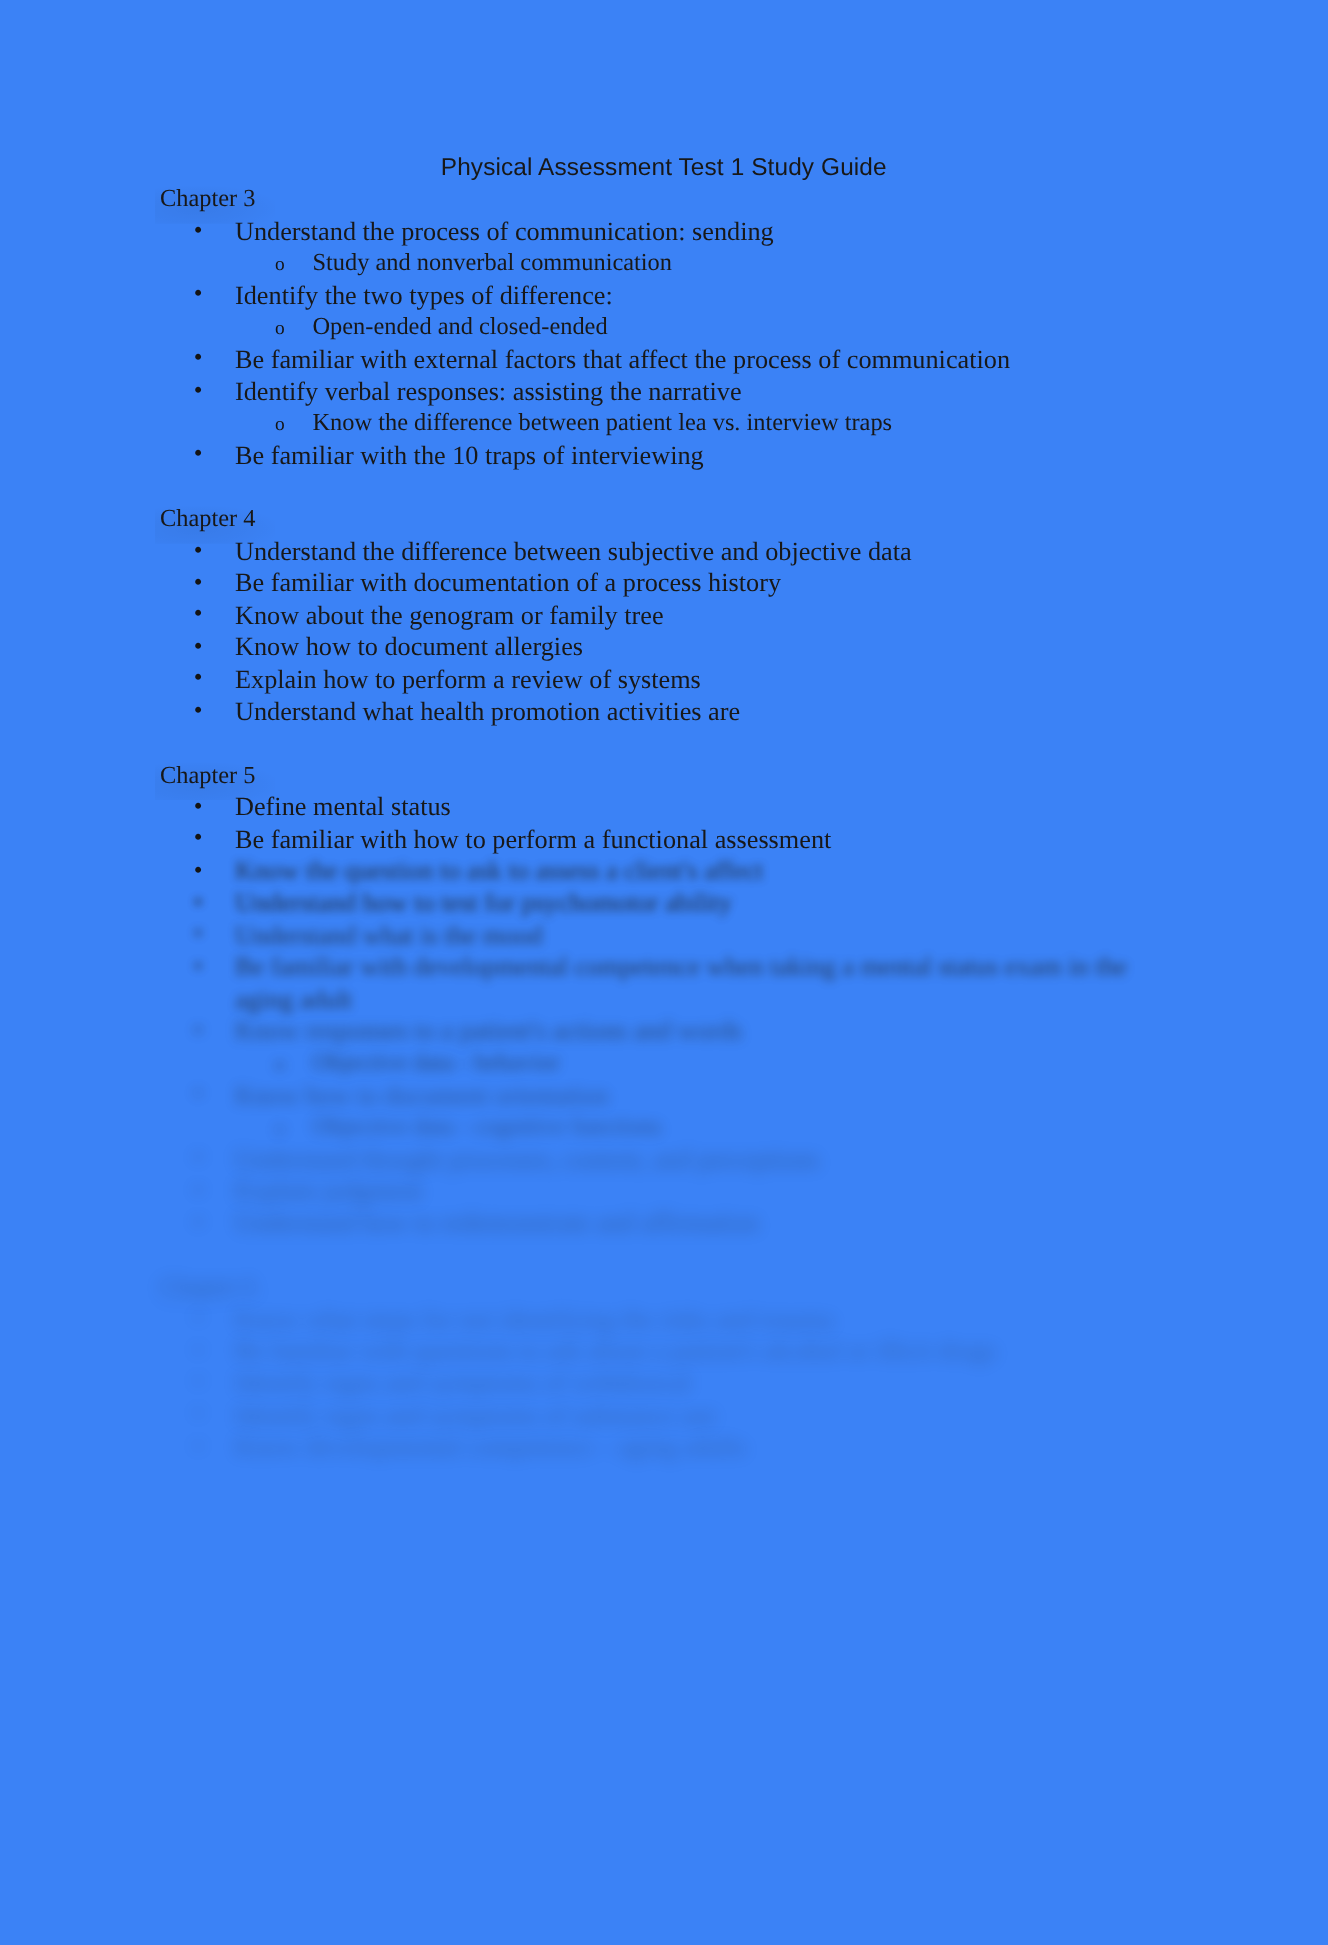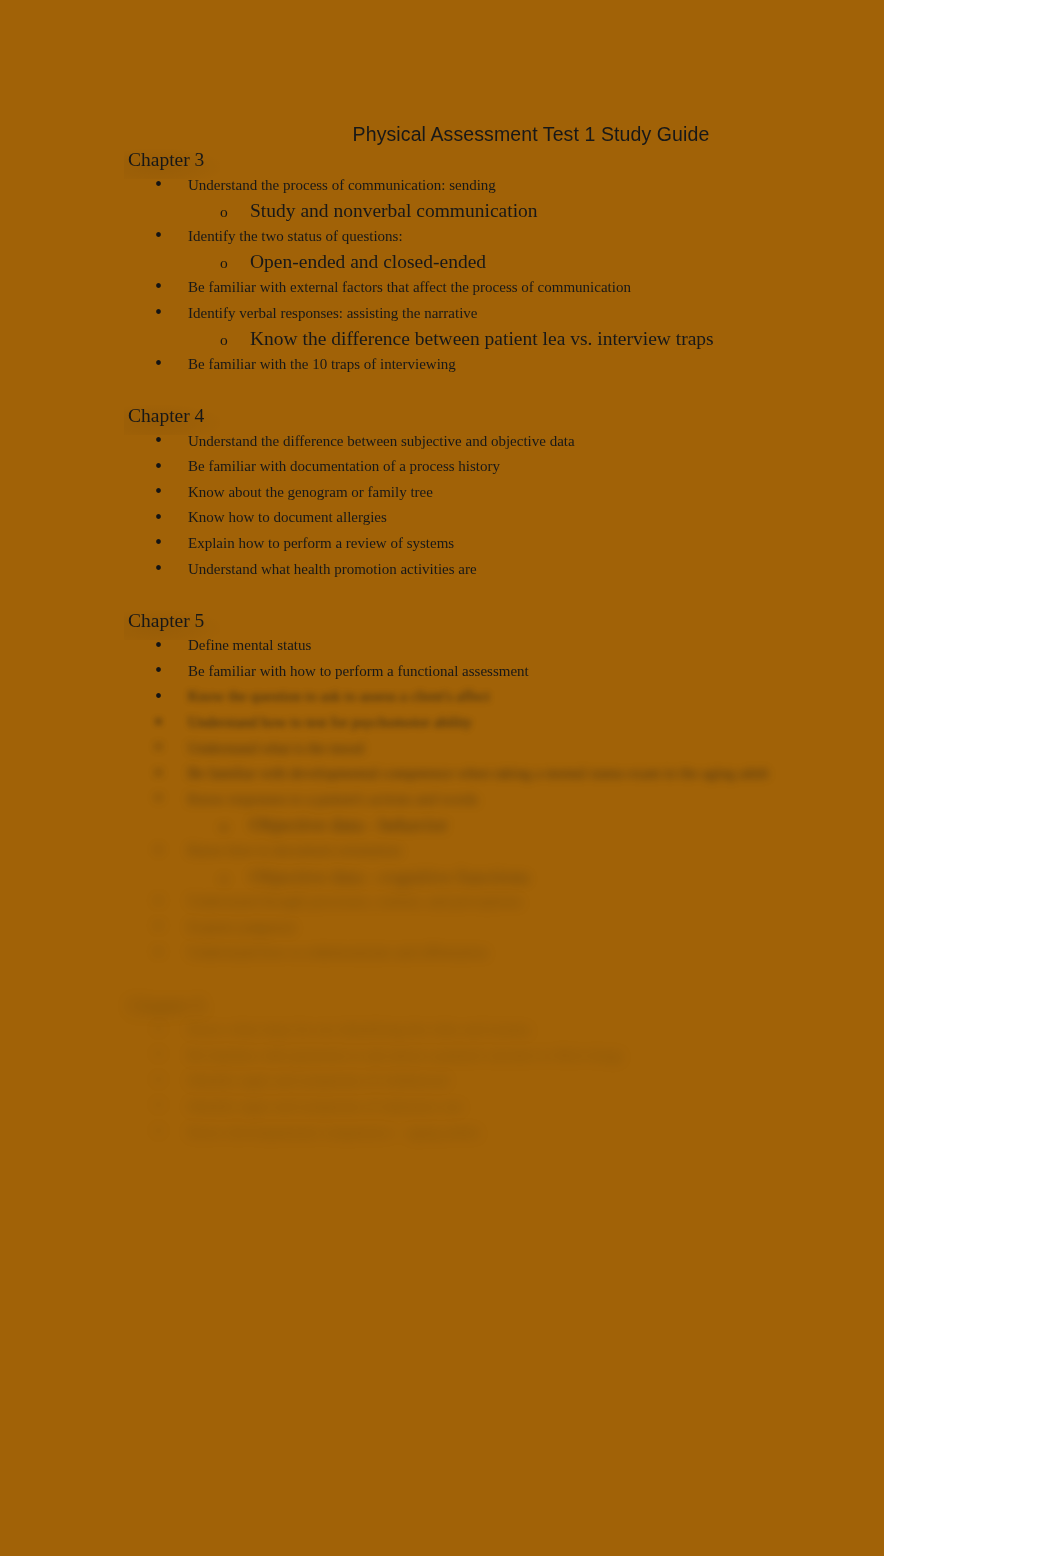--- a/index.html
+++ b/index.html
@@ -3,23 +3,23 @@
 <meta charset="utf-8">
 <title>Physical Assessment Test 1 Study Guide</title>
 <style>
   html, body {
     margin: 0;
     padding: 0;
     background: #ffffff;
   }
   .page {
     position: relative;
-    width: 884px;
+    width: 1062px;
     height: 1556px;
-    background: #a16207;
+    background: #3b82f6;
     font-family: "Liberation Sans", sans-serif;
     color: #1a1a1a;
     overflow: hidden;
   }
   .doc-body {
     position: absolute;
     left: 0;
     top: 0;
     width: 1062px;
   }
@@ -68,21 +68,21 @@
     pointer-events: none;
   }
 
   ul.lvl1 {
     list-style: none;
     margin: 0;
     padding: 0;
   }
   ul.lvl1 > li {
     position: relative;
-    font-size: 15px;
+    font-size: 21px;
     line-height: 25.6px;
     padding-left: 188px;
     padding-right: 120px;
     color: #181818;
   }
   ul.lvl1 > li.bulleted::before {
     content: "\2022";
     position: absolute;
     left: 155px;
     top: -0.5px;
@@ -145,21 +145,21 @@
 
     <div class="doc-title">Physical Assessment Test 1 Study Guide</div>
 
     <div class="content" id="content-root">
         <div class="chapter-heading">Chapter 3</div>
         <ul class="lvl1">
           <li class="bulleted">Understand the process of communication: sending</li>
           <ul class="lvl2">
             <li>Study and nonverbal communication</li>
           </ul>
-          <li class="bulleted">Identify the two status of questions:</li>
+          <li class="bulleted">Identify the two types of difference:</li>
           <ul class="lvl2">
             <li>Open-ended and closed-ended</li>
           </ul>
           <li class="bulleted">Be familiar with external factors that affect the process of communication</li>
           <li class="bulleted">Identify verbal responses: assisting the narrative</li>
           <ul class="lvl2">
             <li>Know the difference between patient lea vs. interview traps</li>
           </ul>
           <li class="bulleted">Be familiar with the 10 traps of interviewing</li>
         </ul>

